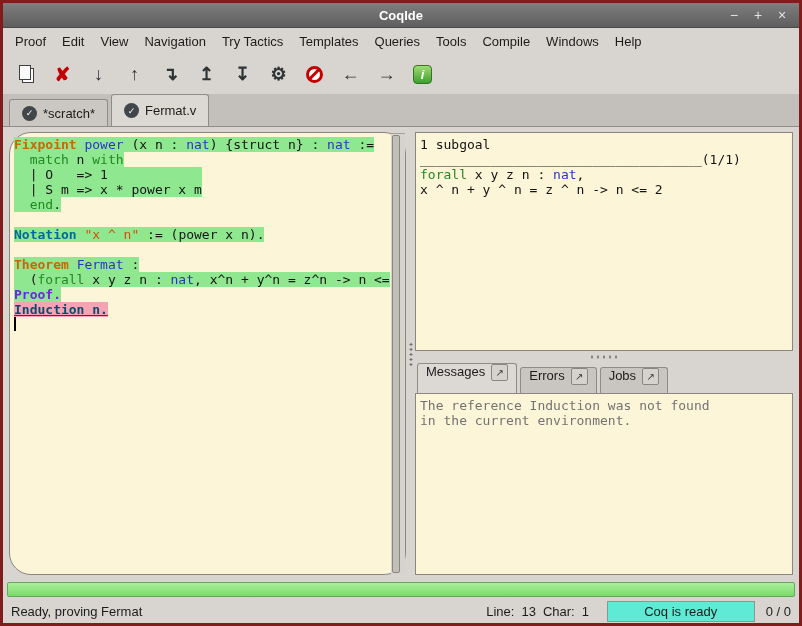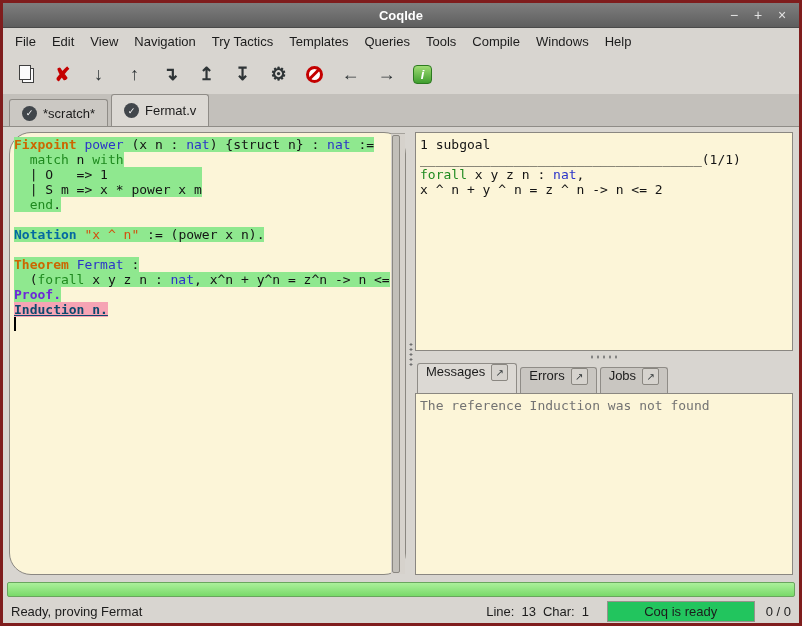--- a/index.html
+++ b/index.html
@@ -98,39 +98,39 @@
                 justify-content:center; color:#2e3436; }
   .msg-pane { flex:1; overflow:hidden; }
 
   
   .progress { flex:0 0 15px; margin:3px 4px 2px 4px; border:1px solid #69a55e; border-radius:2px;
               background:linear-gradient(#abf09b,#79da69); }
   .statusbar { flex:0 0 24px; display:flex; align-items:center; font-size:13px;
                padding:0 8px; color:#1c1c1c; }
   .status-right { margin-left:auto; display:flex; align-items:center; gap:7px; }
   .status-val { min-width:14px; }
-  .coq-status { border:1px solid #96938c; background:#22c55e; padding:2px 0; width:148px;
+  .coq-status { border:1px solid #96938c; background:#5eead4; padding:2px 0; width:148px;
                 text-align:center; margin:0 4px; }
 </style>
 </head>
 <body>
 
 <div class="window">
 
   <div class="titlebar">
     <span class="title">CoqIde</span>
     <span class="win-controls">
       <span class="win-btn">−</span>
       <span class="win-btn">+</span>
       <span class="win-btn">×</span>
     </span>
   </div>
 
   <div class="menubar">
-      <span class="menu-item">File</span>
+      <span class="menu-item">Proof</span>
       <span class="menu-item">Edit</span>
       <span class="menu-item">View</span>
       <span class="menu-item">Navigation</span>
       <span class="menu-item">Try Tactics</span>
       <span class="menu-item">Templates</span>
       <span class="menu-item">Queries</span>
       <span class="menu-item">Tools</span>
       <span class="menu-item">Compile</span>
       <span class="menu-item">Windows</span>
       <span class="menu-item">Help</span>
@@ -194,21 +194,21 @@
             <span>Errors</span>
             <span class="detach-btn">↗</span>
           </div>
           <div class="msg-tab">
             <span>Jobs</span>
             <span class="detach-btn">↗</span>
           </div>
         </div>
 
       <div class="pane msg-pane">
-        <div class="code"><div class="code-line"><span class="line-bg"><span class="tok errtext">The reference Induction was not found</span></span></div></div>
+        <div class="code"><div class="code-line"><span class="line-bg"><span class="tok errtext">The reference Induction was not found</span></span></div><div class="code-line"><span class="line-bg"><span class="tok errtext">in the current environment.</span></span></div></div>
       </div>
     </div>
   </div>
 
   <div class="progress"></div>
 
   <div class="statusbar">
     <span>Ready, proving Fermat</span>
     <div class="status-right">
       <span>Line:</span>

